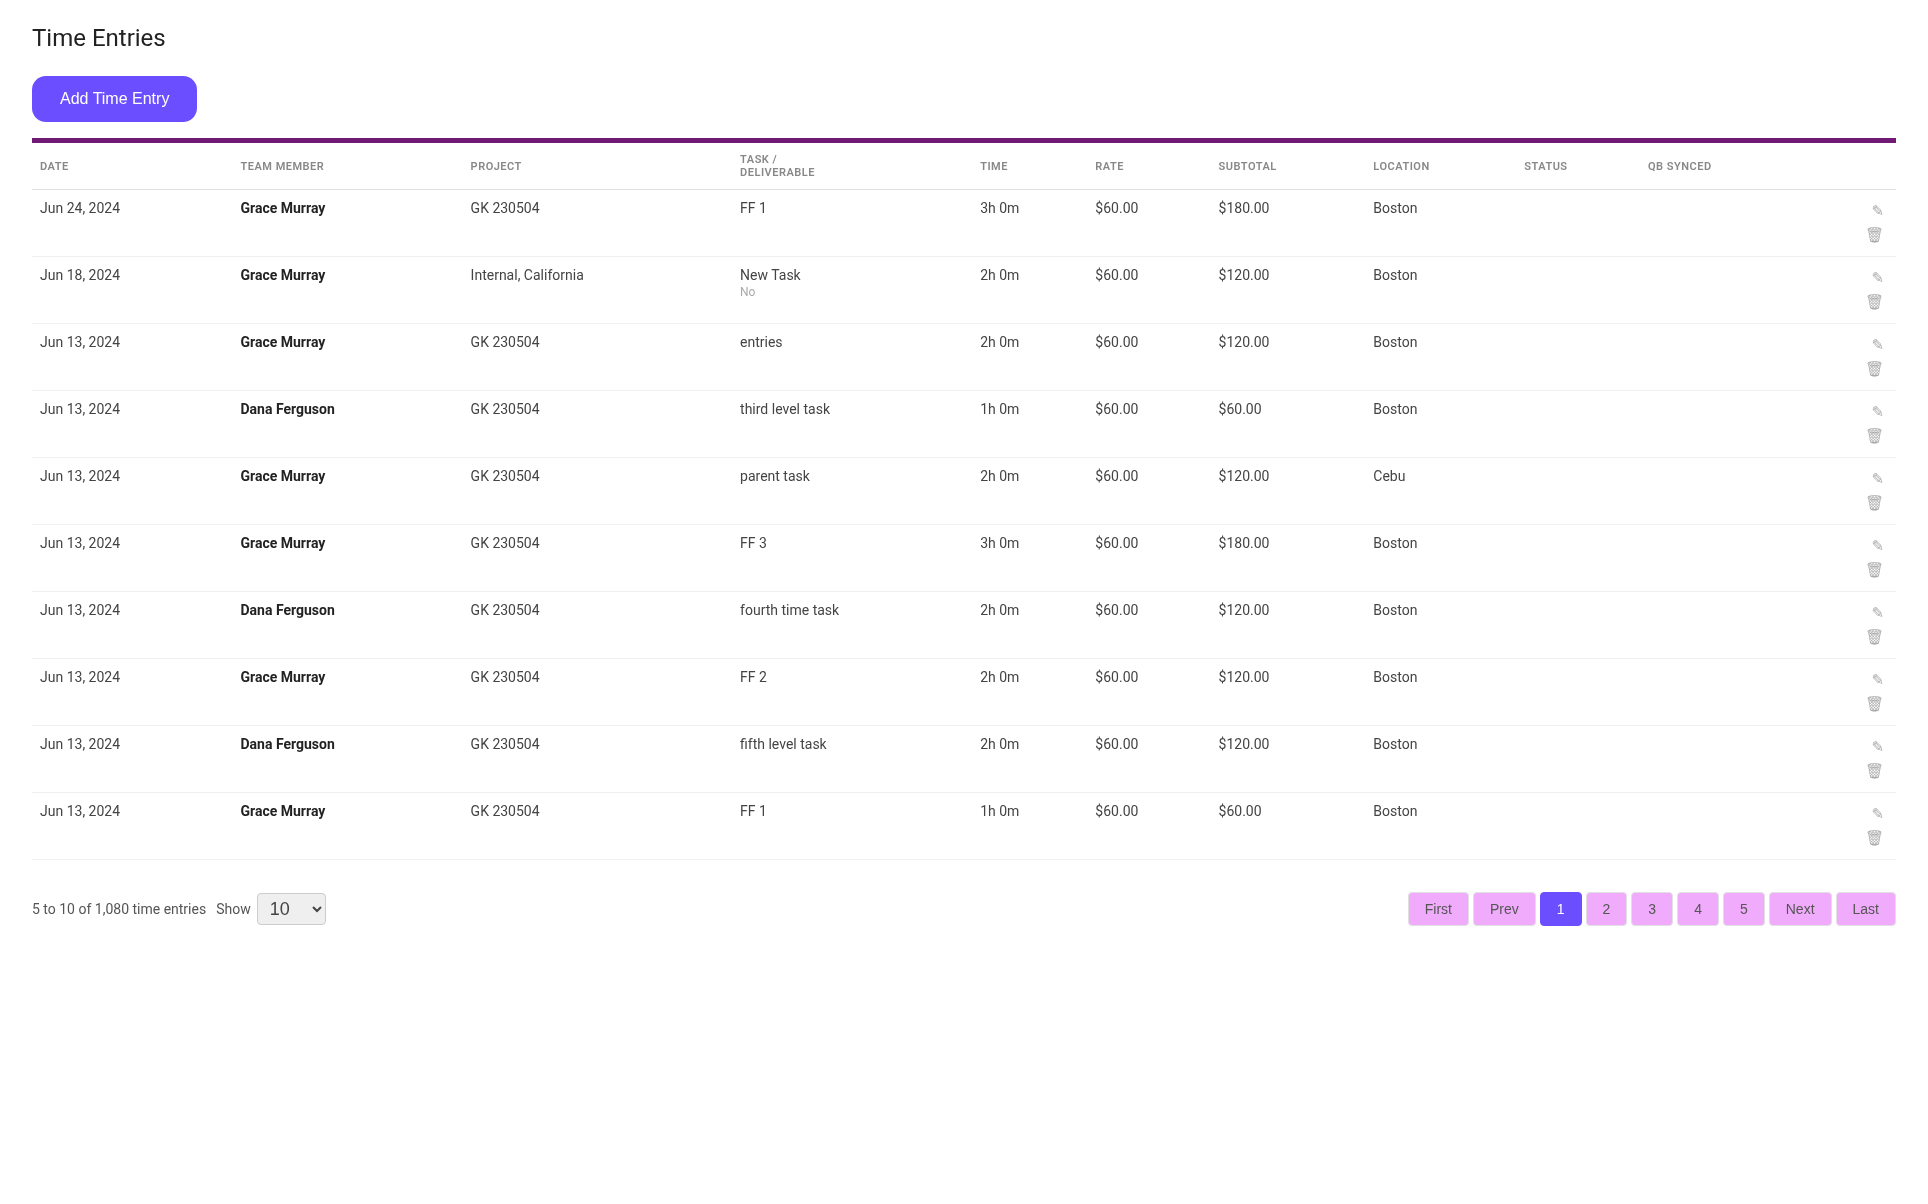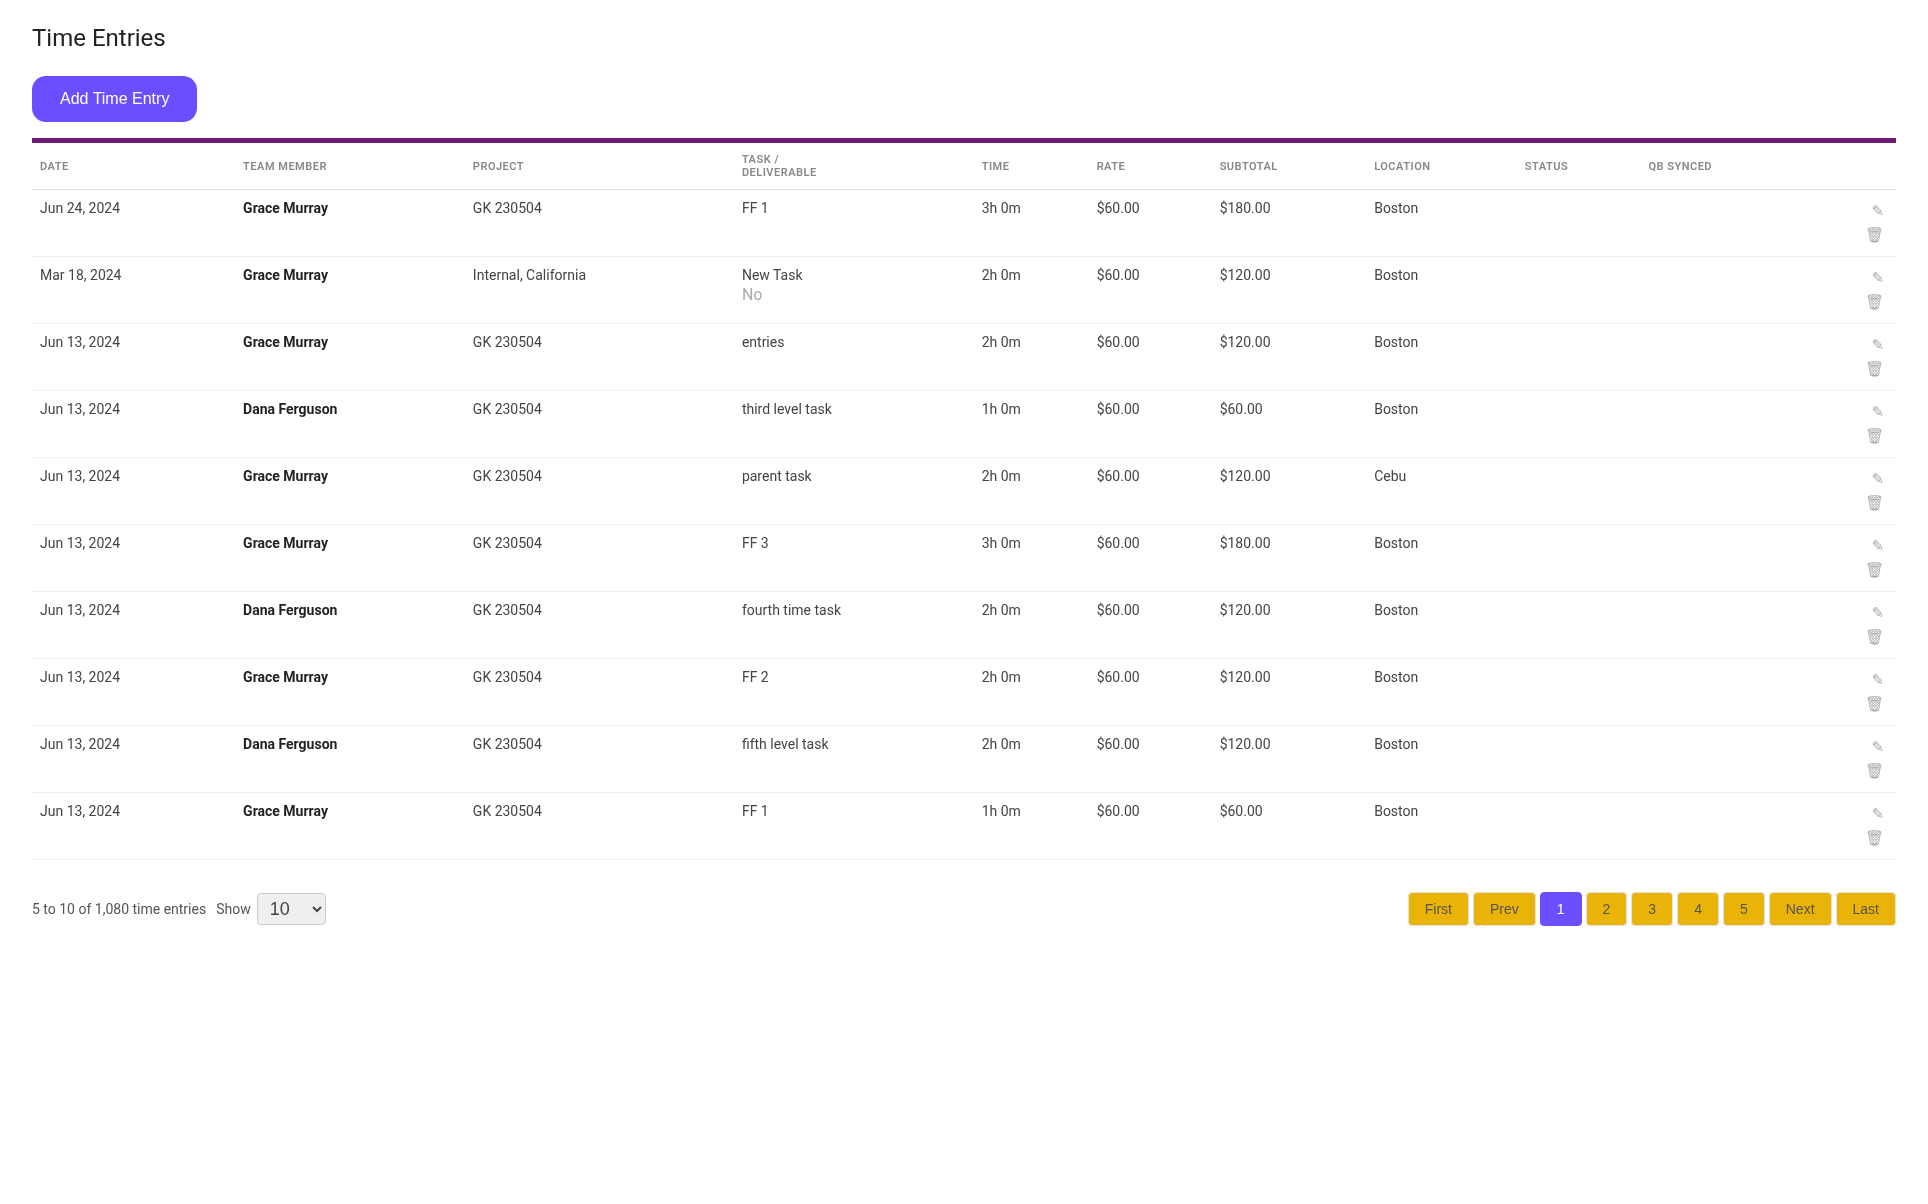--- a/index.html
+++ b/index.html
@@ -124,21 +124,21 @@
       border-bottom: 1px solid #f0f0f0;
       color: #444;
       font-size: 14px;
     }
     .member-name {
       font-weight: 700;
       color: #222;
     }
     .task-sub {
       color: #aaa;
-      font-size: 16px;
+      font-size: 12px;
       margin-top: 2px;
     }
     .icon-btn {
       background: none;
       border: none;
       cursor: pointer;
       color: #aaa;
       font-size: 15px;
       padding: 2px 4px;
       display: inline-block;
@@ -177,21 +177,21 @@
       cursor: pointer;
     }
     .pagination-controls {
       display: flex;
       align-items: center;
       gap: 4px;
     }
     .page-btn {
       padding: 8px 16px;
       border: 1px solid #e0e0e0;
-      background: #eab308;
+      background: #f0abfc;
       color: #555;
       border-radius: 4px;
       cursor: pointer;
       font-size: 14px;
     }
     .page-btn.active {
       background: #6B4EFF;
       color: #fff;
       border-color: #6B4EFF;
     }
@@ -240,21 +240,21 @@
     <td></td>
     <td></td>
     <td>
       <div class="actions-col">
         <button class="icon-btn" title="Edit">✎</button>
         <button class="icon-btn" title="Delete">🗑</button>
       </div>
     </td>
   </tr>
       <tr>
-    <td>Mar 18, 2024</td>
+    <td>Jun 18, 2024</td>
     <td><span class="member-name">Grace Murray</span></td>
     <td>Internal, California</td>
     <td>
       New Task
       <div class="task-sub">No</div>
     </td>
     <td>2h 0m</td>
     <td>$60.00</td>
     <td>$120.00</td>
     <td>Boston</td>

